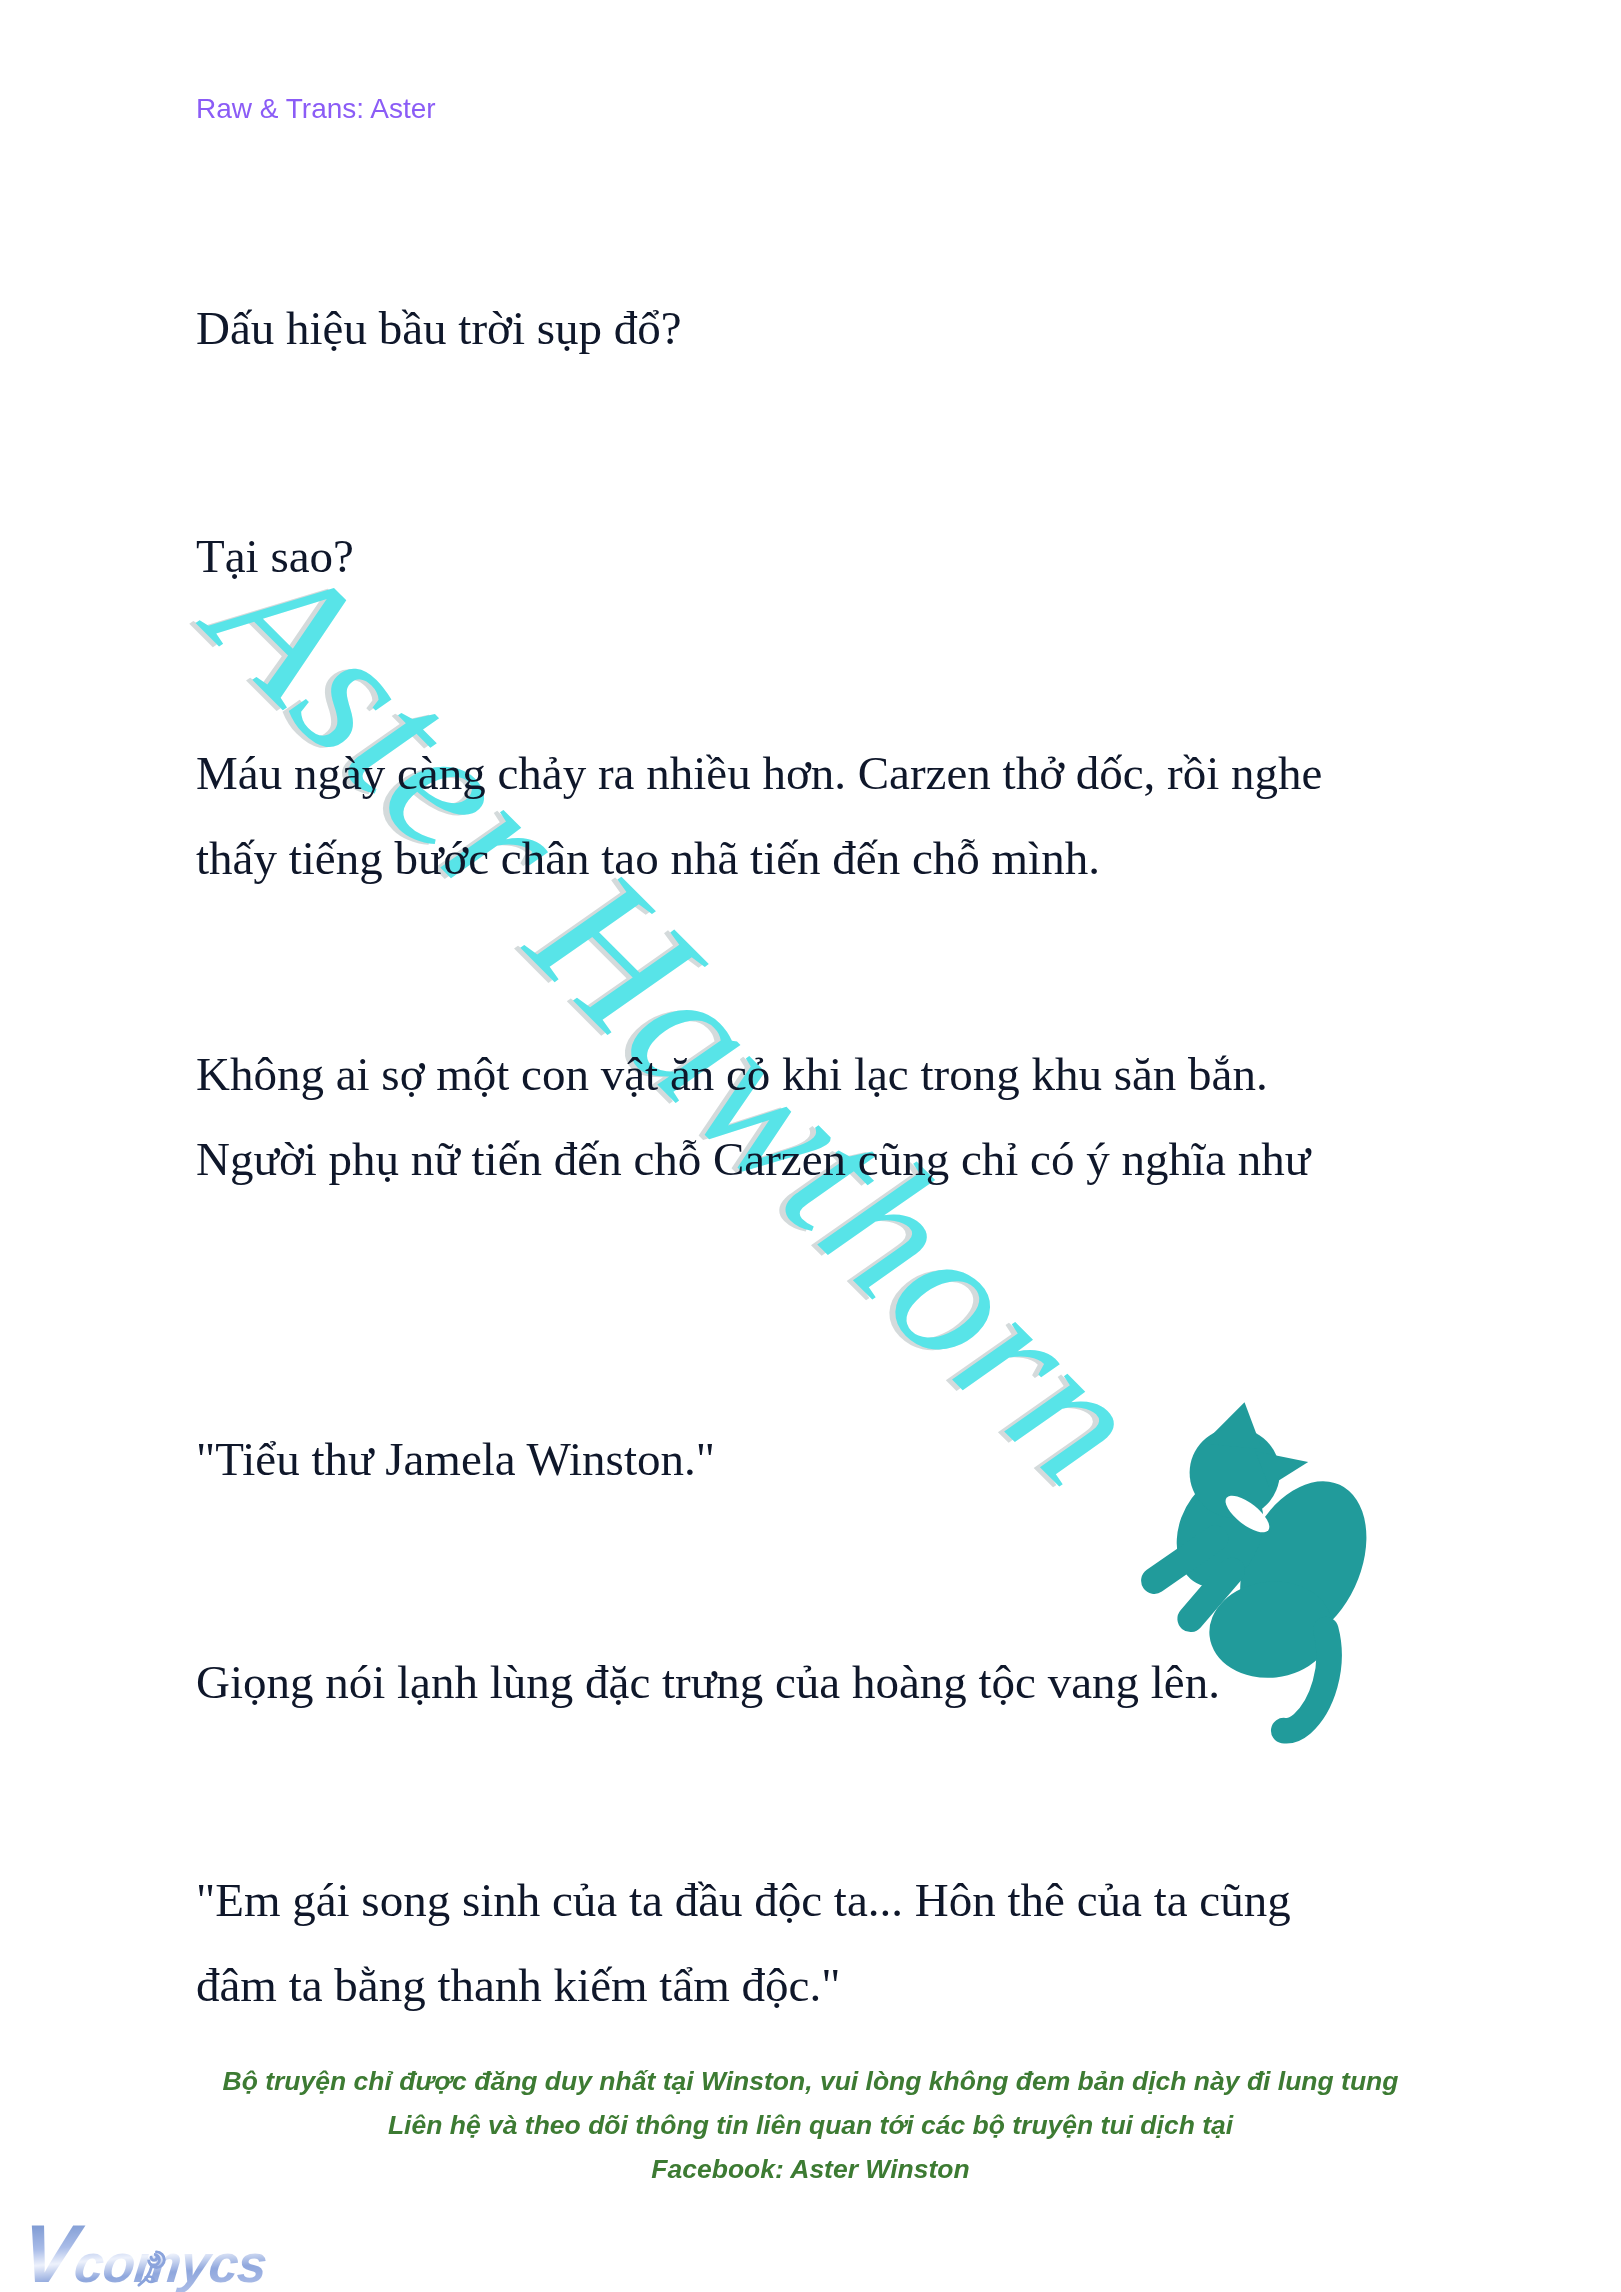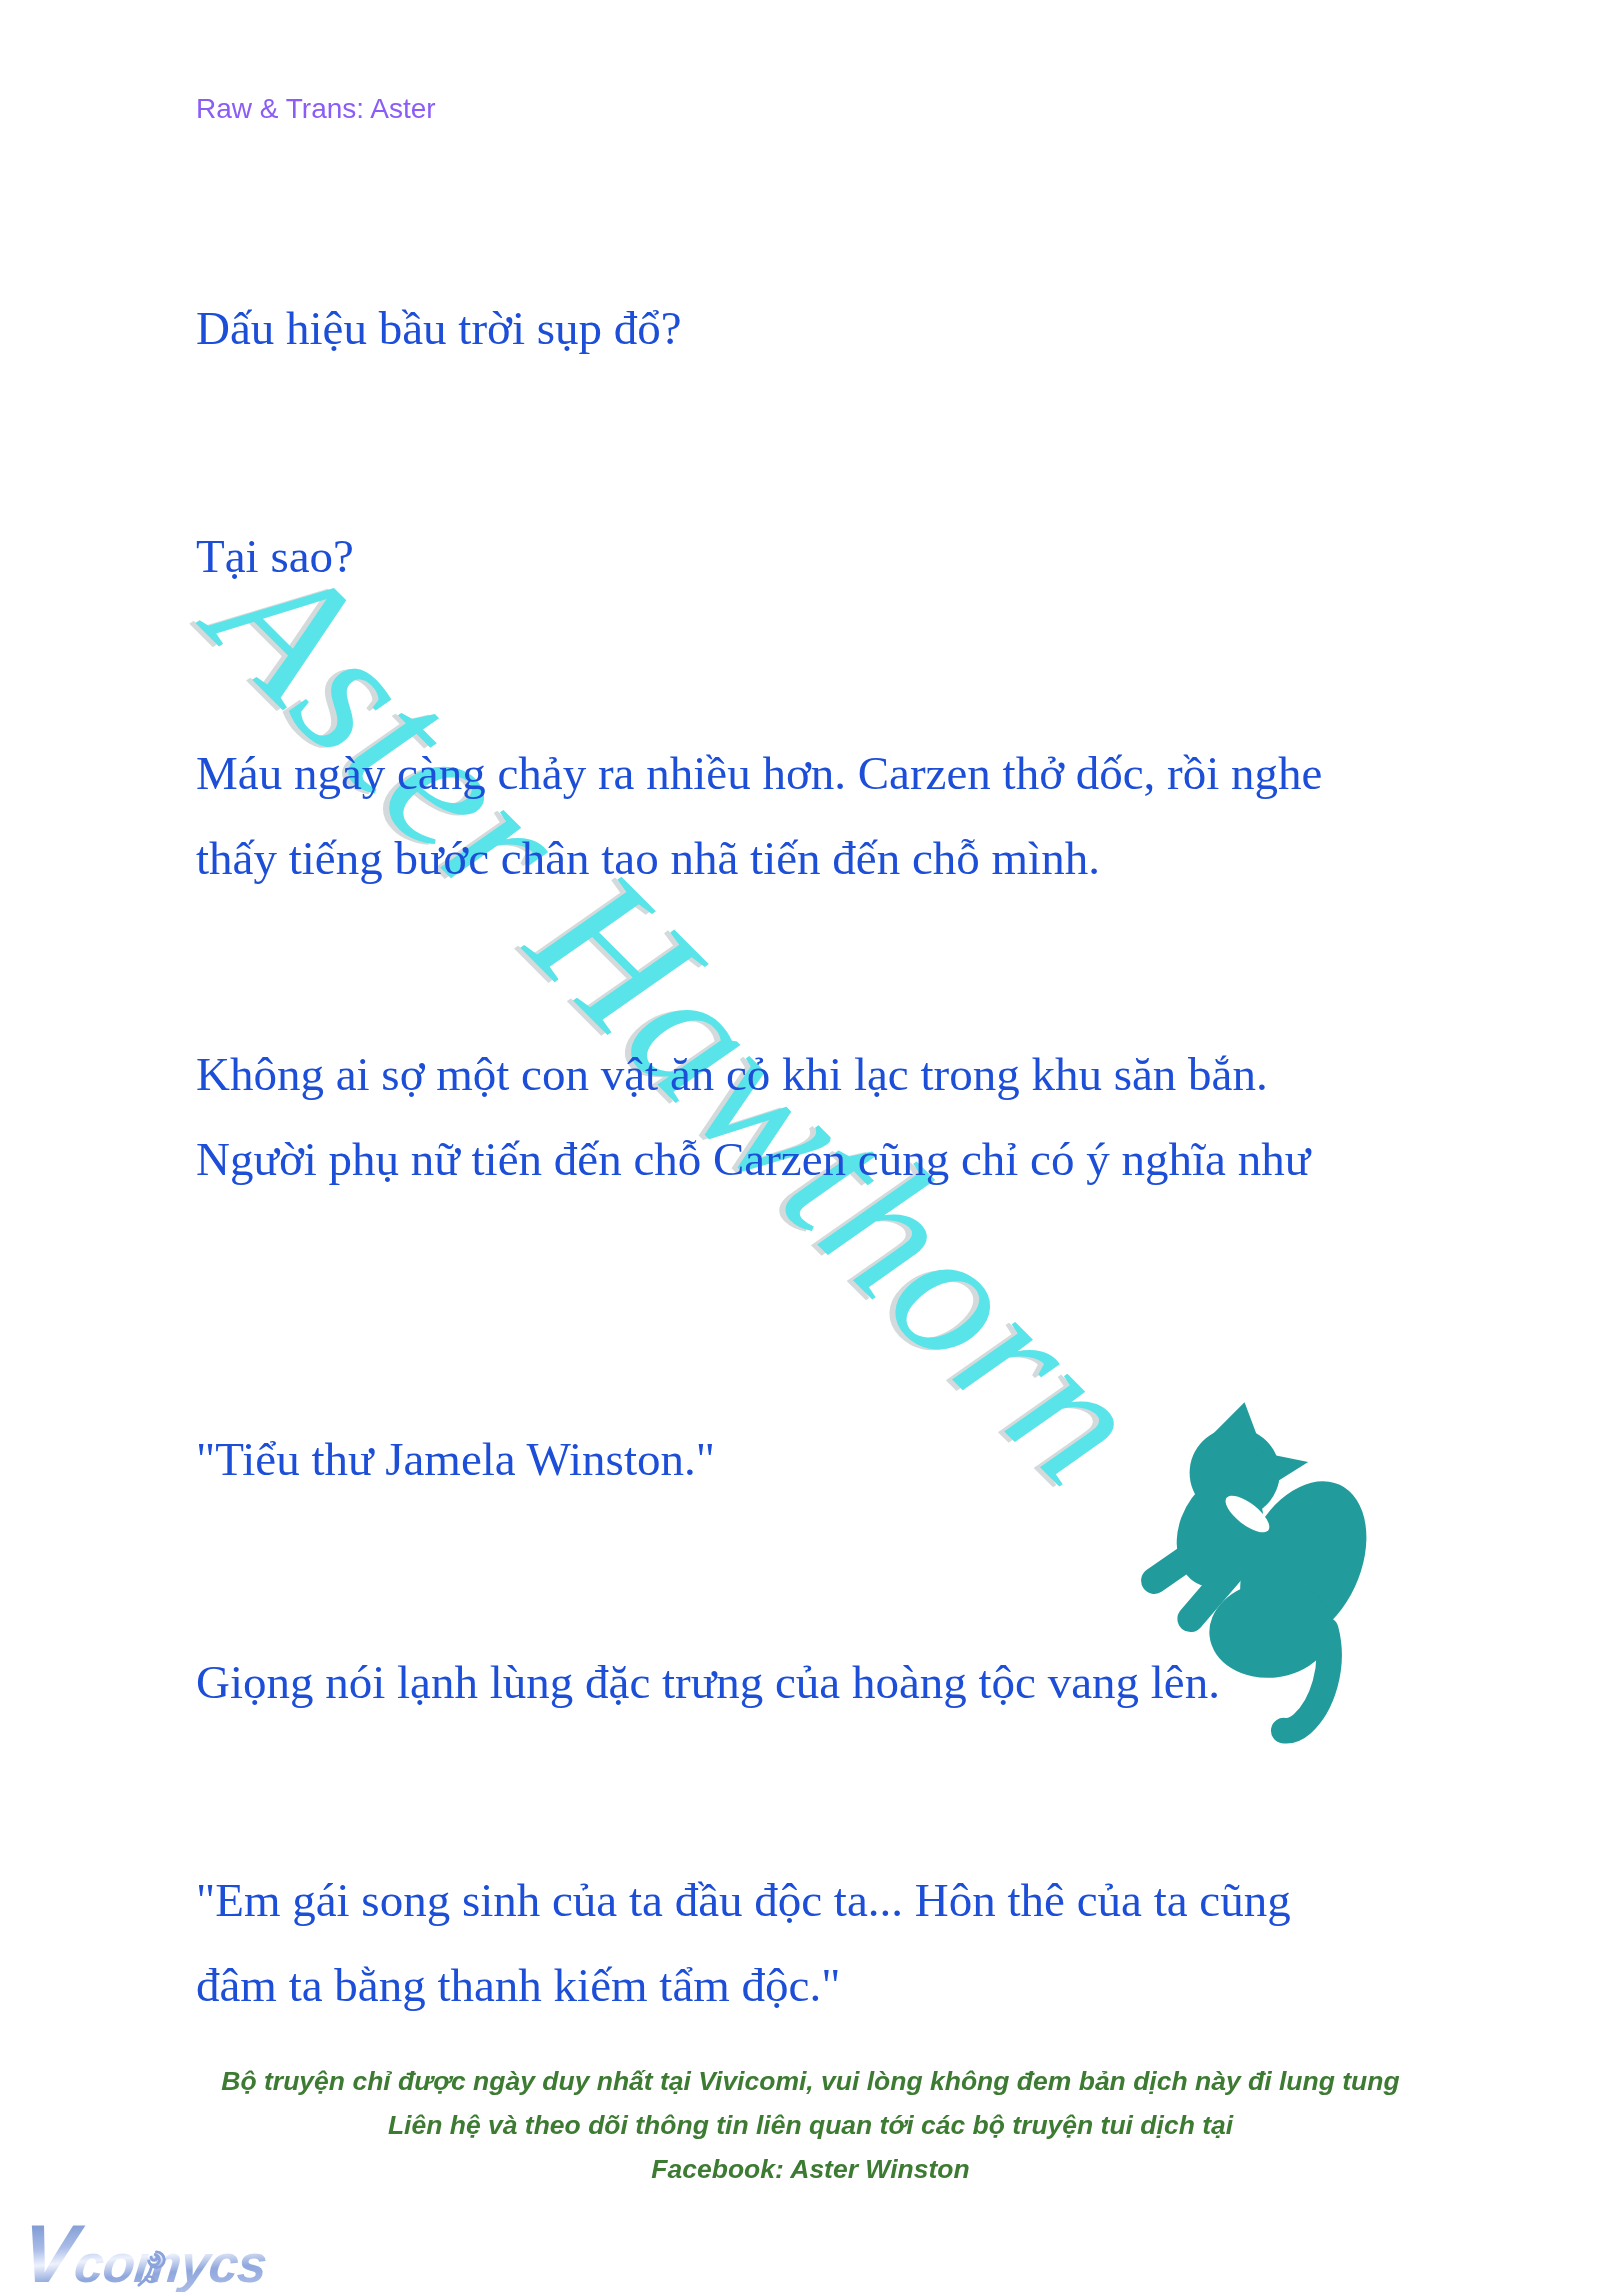--- a/index.html
+++ b/index.html
@@ -26,21 +26,21 @@
     color:var(--watermark_cyan,#58e4e8);
     text-shadow:-3.9px 4.9px 0 rgba(160,172,176,0.45);
     transform:rotate(45deg);
     transform-origin:0 0;
     z-index:1;
   }
   .cat-svg{position:absolute;left:1122px;top:1367px;z-index:1;}
   .para{
     position:absolute;left:196px;width:1255px;
     font-size:47px;line-height:85px;
-    color:#1d4ed8;z-index:3;
+    color:#0f172a;z-index:3;
   }
   .para .line{white-space:nowrap;}
   .footer{
     position:absolute;left:0;top:2059px;width:1621px;
     text-align:center;
     font-family:"Liberation Sans", sans-serif;
     font-weight:bold;font-style:italic;
     font-size:26.5px;line-height:44px;
     color:var(--footer_green,#3d7b33);
     z-index:3;
@@ -122,21 +122,21 @@
   <div class="para" style="top:1640px">
     <div class="line">Giọng nói lạnh lùng đặc trưng của hoàng tộc vang lên.</div>
   </div>
 
   <div class="para" style="top:1858px">
     <div class="line">"Em gái song sinh của ta đầu độc ta... Hôn thê của ta cũng</div>
     <div class="line">đâm ta bằng thanh kiếm tẩm độc."</div>
   </div>
 
   <div class="footer">
-    <div>Bộ truyện chỉ được ngày duy nhất tại Vivicomi, vui lòng không đem bản dịch này đi lung tung</div>
+    <div>Bộ truyện chỉ được đăng duy nhất tại Winston, vui lòng không đem bản dịch này đi lung tung</div>
     <div>Liên hệ và theo dõi thông tin liên quan tới các bộ truyện tui dịch tại</div>
     <div>Facebook: Aster Winston</div>
   </div>
 
   <div class="logo">Vcomycs</div>
   <svg class="rose-svg" width="41" height="43" viewBox="0 0 42 44">
     <path d="M22 5 a8 8 0 1 1 -8 8 a5.5 5.5 0 1 0 5.5 -5.5 a3 3 0 1 1 -3 3" fill="none" stroke="#8aa3dc" stroke-width="3" stroke-linecap="round"></path>
     <path d="M17 20 C 15 28 11 34 4 39" fill="none" stroke="#8aa3dc" stroke-width="3" stroke-linecap="round"></path>
     <path d="M11 31 q7 -3 9 4 q-7 3 -9 -4 Z" fill="none" stroke="#8aa3dc" stroke-width="2.5"></path>
   </svg>

